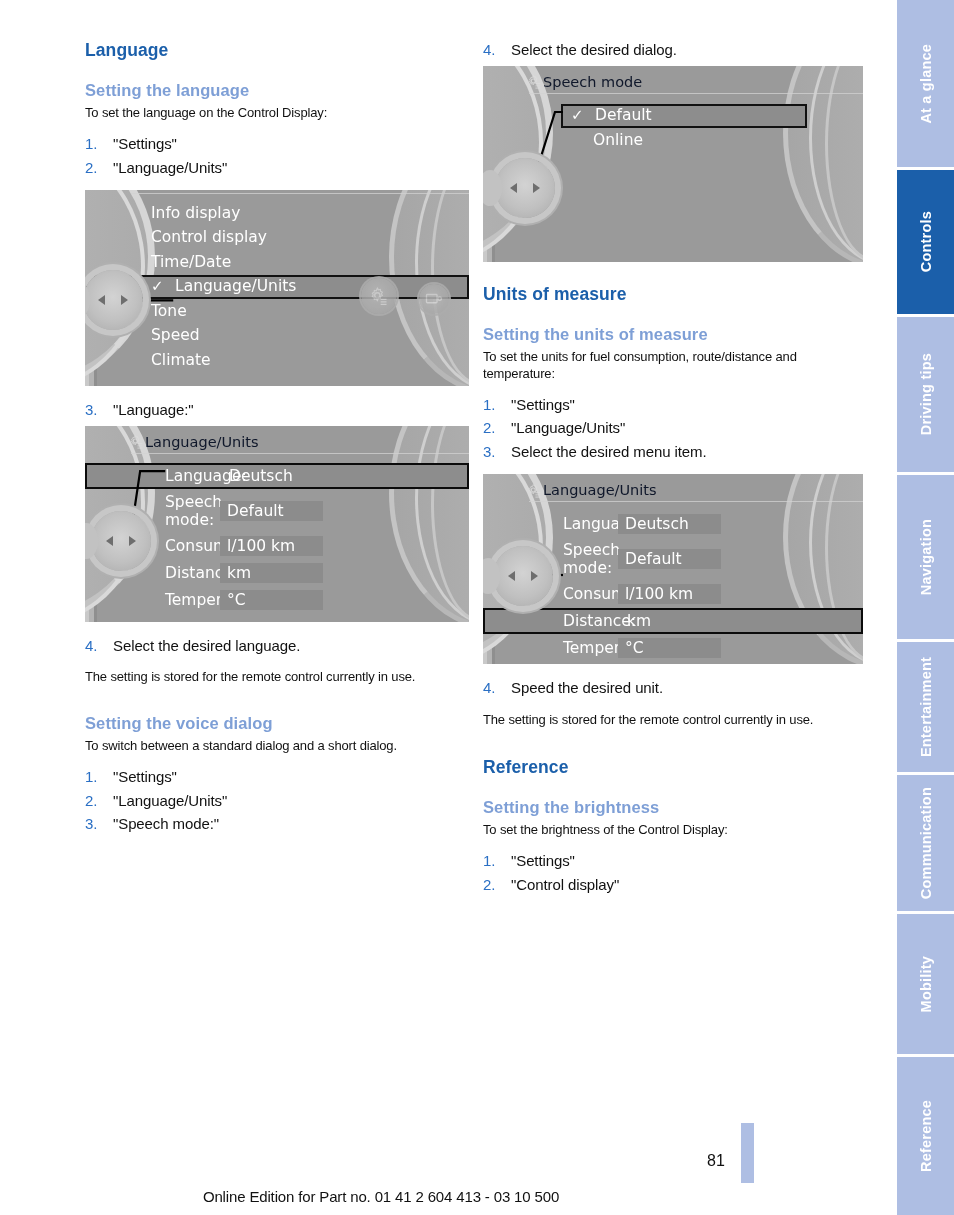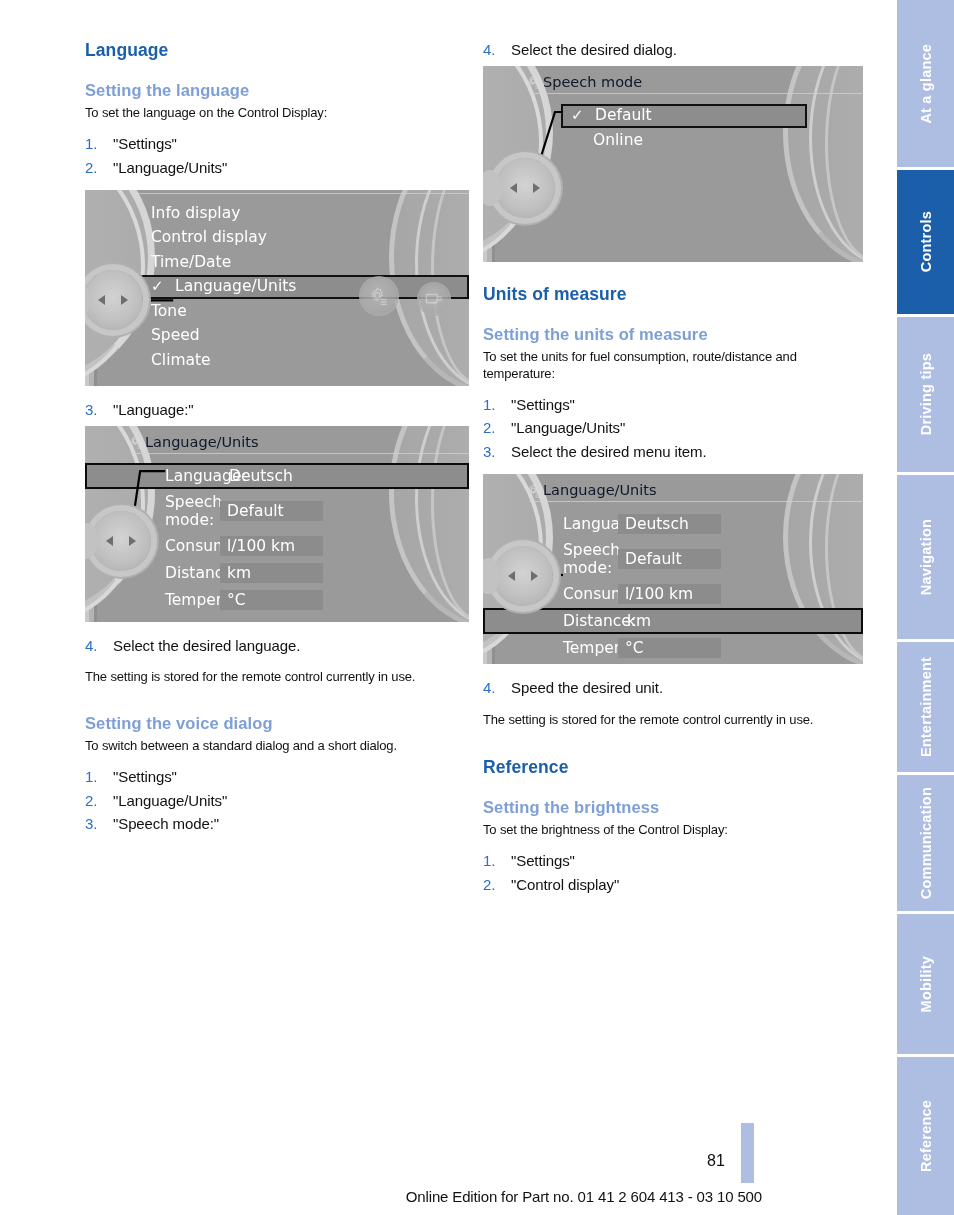--- a/index.html
+++ b/index.html
@@ -193,21 +193,21 @@
   .footer-bar {
     position:absolute; left:741px; top:1123px; width:13px; height:60px;
     background:#aebee3;
   }
   .page-num {
     position:absolute; left:700px; top:1152px; width:32px;
     text-align:center; font-size:16px; color:#111;
   }
   .footer-text {
     position:absolute; left:0; top:1188px; width:954px;
-    text-align:right; font-size:15px; color:#111;
+    text-align:center; font-size:15px; color:#111;
     padding-right:192px; letter-spacing:-0.15px;
   }
 </style>
 </head>
 <body>
 
 <div class="page">
 
   <div class="col col-left">
 

